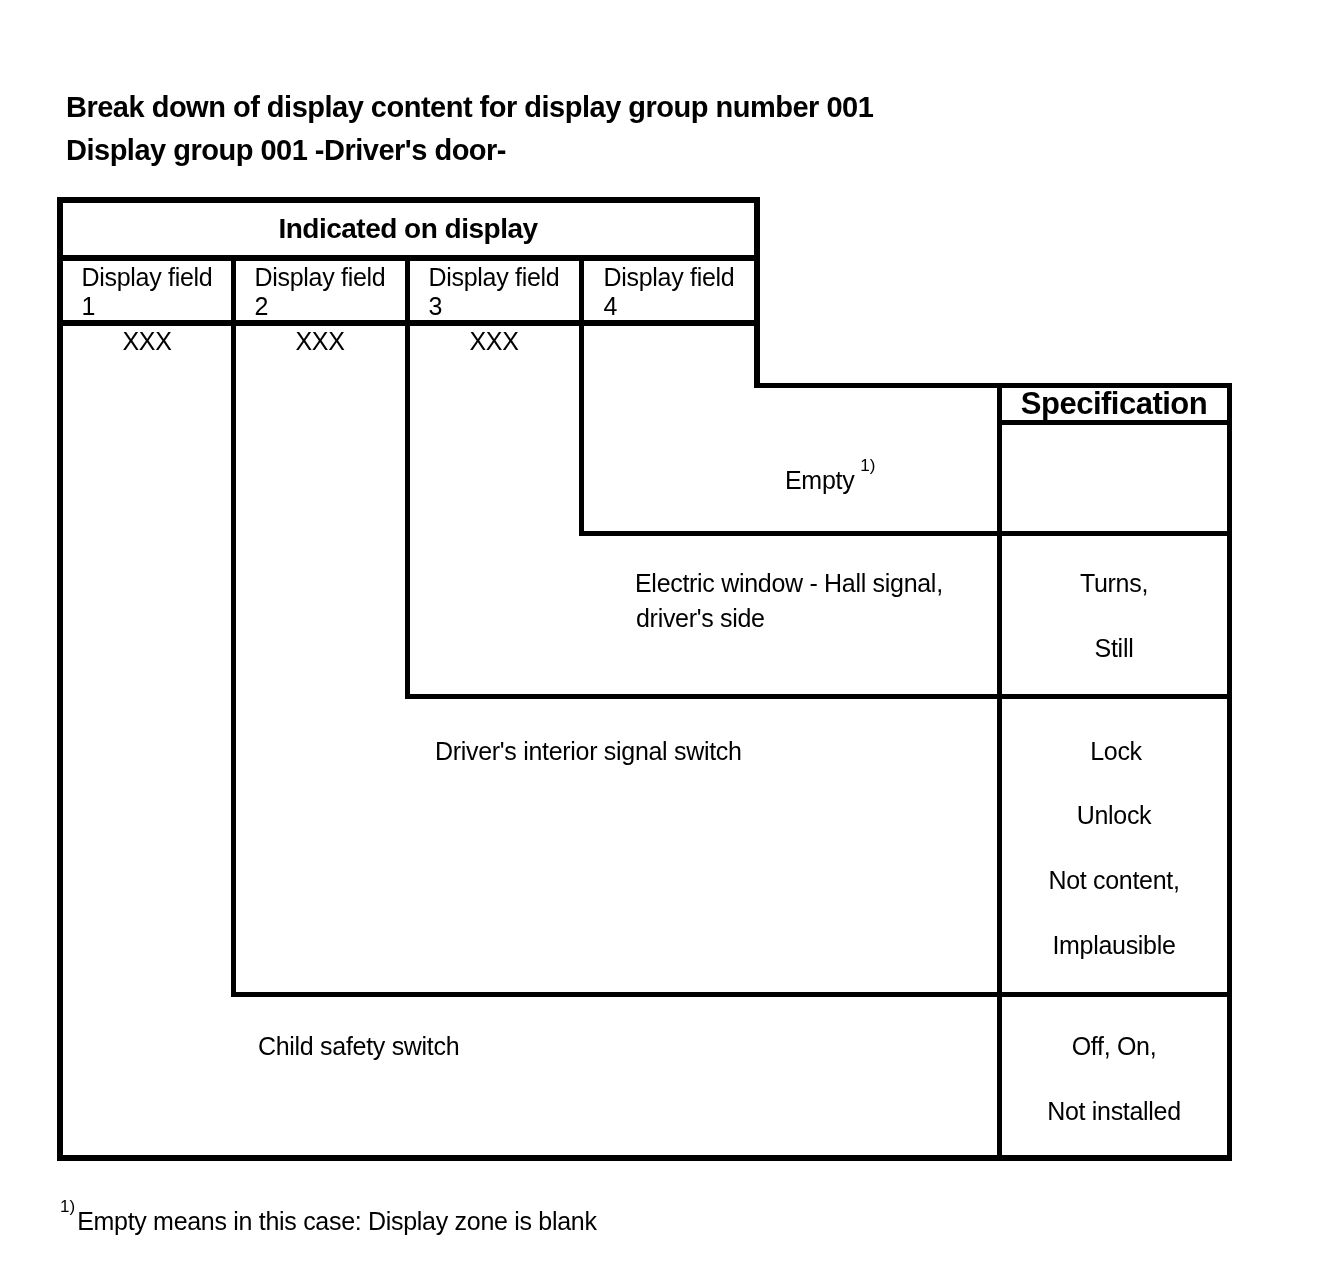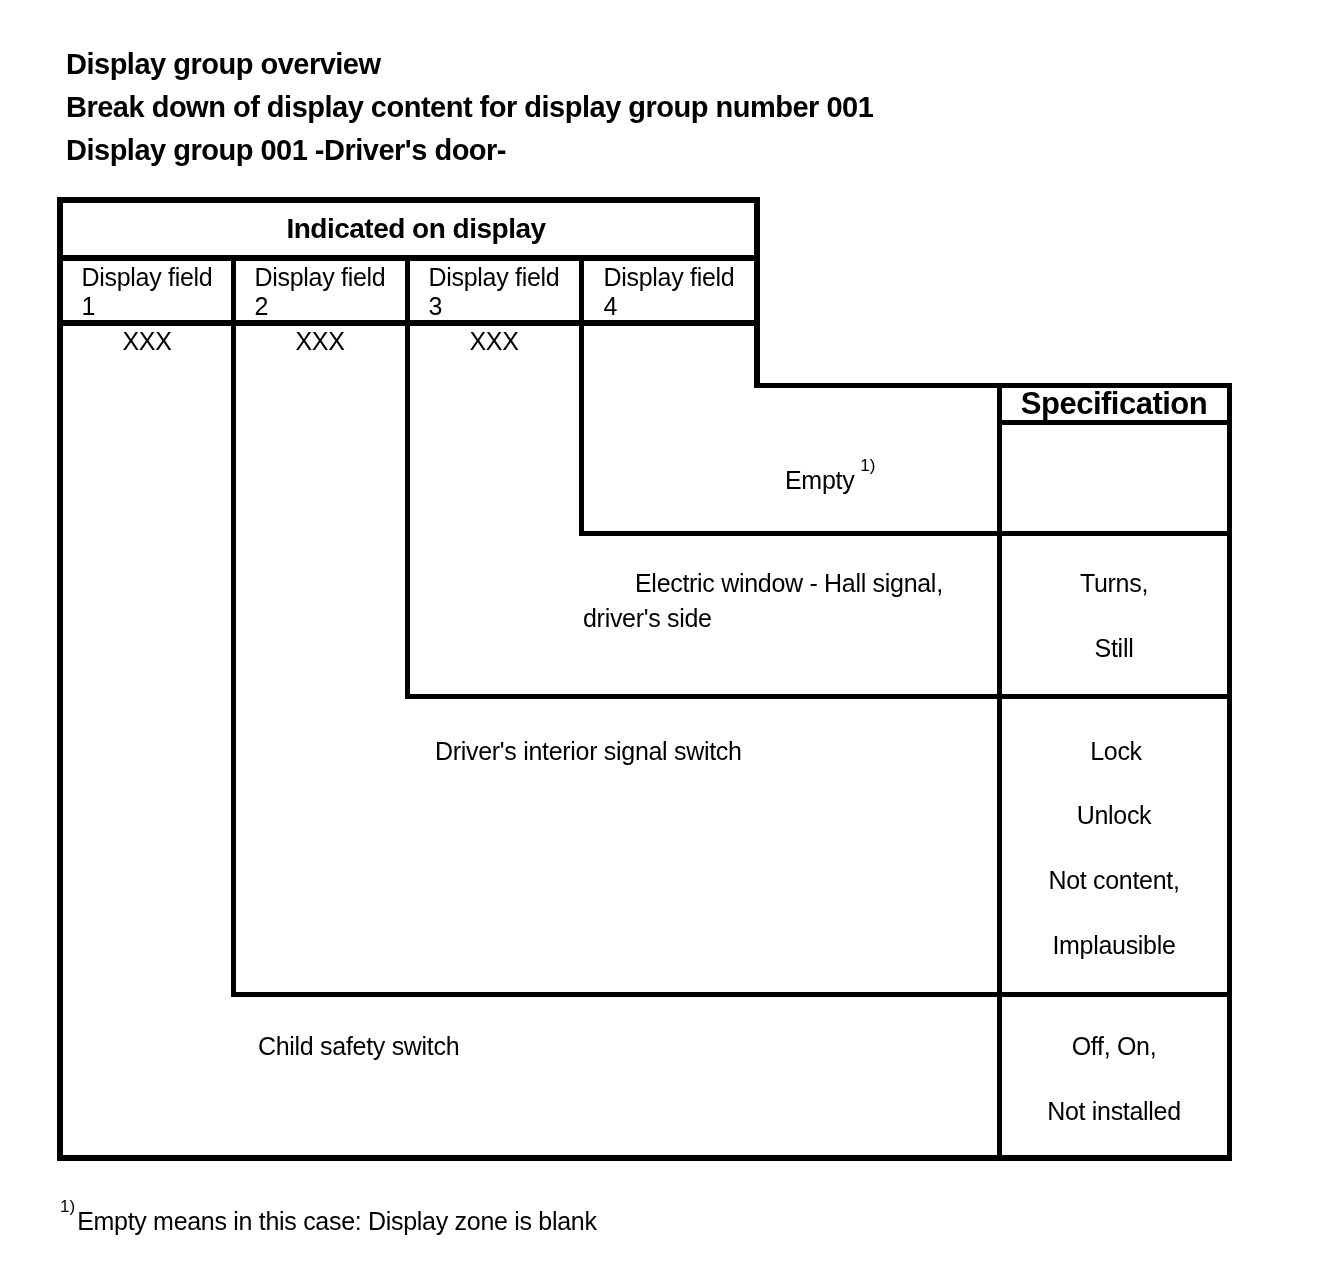--- a/index.html
+++ b/index.html
@@ -21,38 +21,37 @@
     font-size:25px;
     letter-spacing:-0.3px;
     white-space:nowrap;
     line-height:1.15;
   }
   .b{font-weight:bold;letter-spacing:-0.5px;}
   .ctr{transform:translate(-50%,-50%);text-align:center;}
   .cx{transform:translateX(-50%);text-align:left;}
   .cy{transform:translateY(-50%);}
   .title{font-size:29px;font-weight:bold;letter-spacing:-0.5px;}
-  .tbl-head{font-size:28px;margin-left:8px;}
+  .tbl-head{font-size:28px;}
   .spec-head{font-size:31px;}
   .fieldhead{line-height:29px;}
   sup.fn{
     font-size:17px;
     position:relative;
     top:-9px;
     letter-spacing:0;
   }
   .emptycell sup.fn{margin-left:6px;}
   .footnote sup.fn{margin-right:2px;}
 </style>
 </head>
 <body>
 
 <div id="page">
 
-  <div class="txt title" style="left:66px;top:48px;">Display group overview</div>
   <div class="txt title" style="left:66px;top:91px;text-align:center;">Break down of display content for display group number 001</div>
   <div class="txt title" style="left:66px;top:134px;">Display group 001 -Driver's door-</div>
 
   <div class="ln" style="left:57px;top:197px;width:703px;height:6px;"></div>
   <div class="ln" style="left:57px;top:255px;width:703px;height:6px;"></div>
   <div class="ln" style="left:57px;top:320px;width:703px;height:6px;"></div>
   <div class="ln" style="left:754px;top:383px;width:478px;height:5px;"></div>
   <div class="ln" style="left:997px;top:420px;width:235px;height:5px;"></div>
   <div class="ln" style="left:579px;top:531px;width:653px;height:5px;"></div>
   <div class="ln" style="left:405px;top:694px;width:827px;height:5px;"></div>
@@ -90,21 +89,21 @@
   <div class="txt ctr" style="left:320px;top:341px;">XXX</div>
   <div class="txt ctr" style="left:494px;top:341px;">XXX</div>
 
   <div class="txt b spec-head ctr" style="left:1114px;top:404px;">Specification</div>
 
   <div class="txt cy emptycell" style="left:785px;top:480px;">
     <span>Empty</span><sup class="fn">1)</sup>
   </div>
 
   <div class="txt cy" style="left:607px;top:583px;margin-left:28px;">Electric window - Hall signal,</div>
-  <div class="txt cy" style="left:583px;top:618px;">driver's side</div>
+  <div class="txt cy" style="left:636px;top:618px;">driver's side</div>
   <div class="txt ctr" style="left:1114px;top:583px;">Turns,</div>
   <div class="txt ctr" style="left:1114px;top:648px;">Still</div>
 
   <div class="txt cy" style="left:435px;top:751px;">Driver's interior signal switch</div>
   <div class="txt ctr" style="left:1116px;top:751px;">Lock</div>
   <div class="txt ctr" style="left:1114px;top:815px;text-align:center;">Unlock</div>
   <div class="txt ctr" style="left:1114px;top:880px;">Not content,</div>
   <div class="txt ctr" style="left:1114px;top:945px;">Implausible</div>
 
   <div class="txt cy" style="left:258px;top:1046px;">Child safety switch</div>

